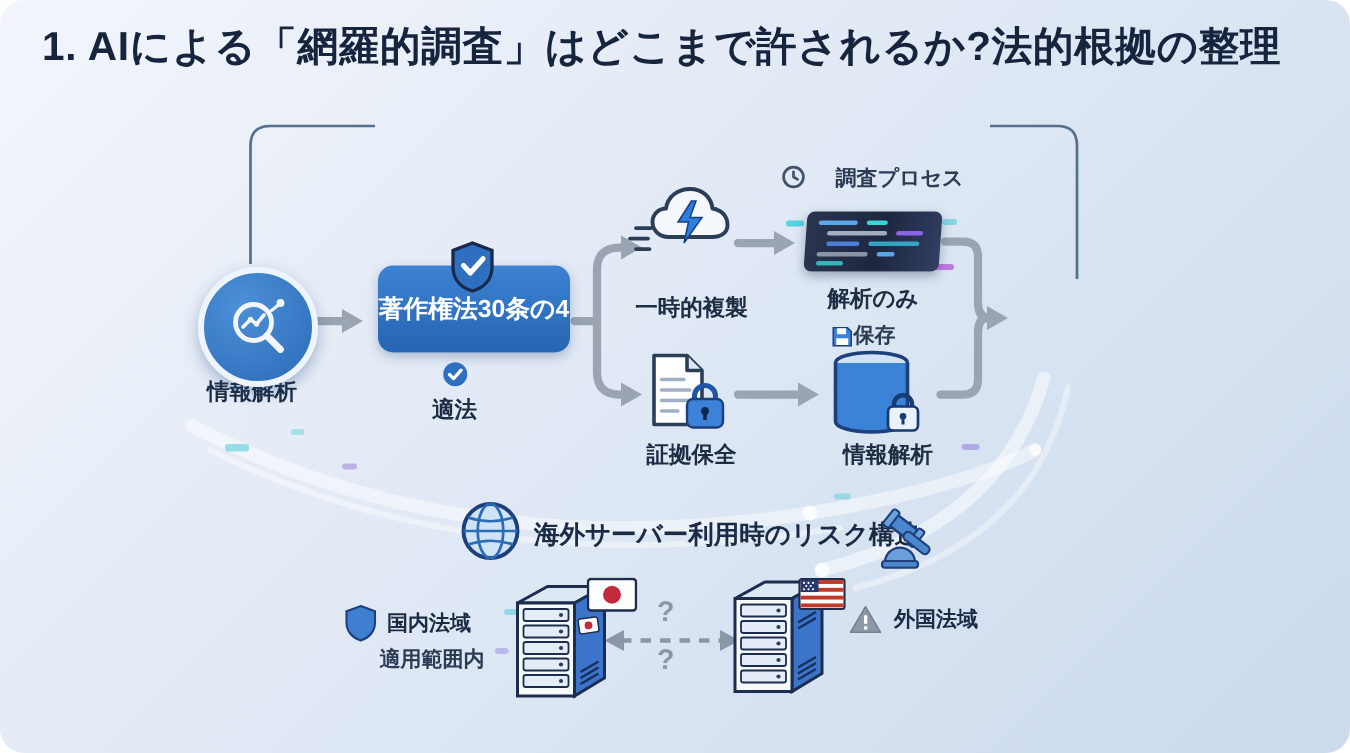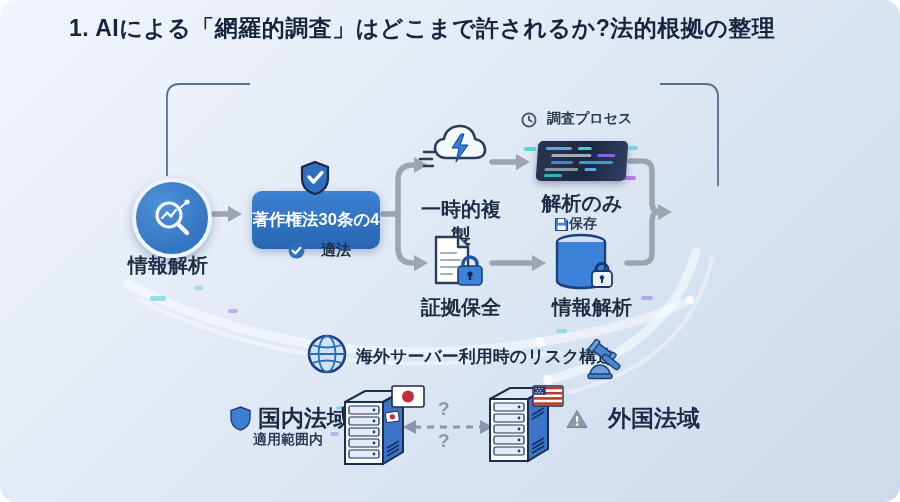--- a/index.html
+++ b/index.html
@@ -1,40 +1,40 @@
 <!DOCTYPE html>
 <html><head>
 <meta charset="utf-8">
 <style>
   html,body{margin:0;padding:0;background:#ffffff;}
   body{width:900px;height:502px;font-family:"Liberation Sans","DejaVu Sans",sans-serif;}
   #slide{position:relative;width:900px;height:502px;border-radius:16px;overflow:hidden;
     background:linear-gradient(135deg,#f2f5fb 0%,#e4ebf6 38%,#d6e2f1 70%,#ccdaec 100%);}
   .abs{position:absolute;}
-  #title{left:28px;top:13px;font-size:23px;font-weight:bold;color:#16243d;letter-spacing:.5px;margin-left:41px;}
+  #title{left:28px;top:13px;font-size:27px;font-weight:bold;color:#16243d;letter-spacing:.5px;}
   #badge{left:248px;top:69px;width:414px;height:30px;background:linear-gradient(180deg,#3a84d6,#2364b4);
     border:1.5px solid #8fb9e8;border-radius:8px;color:#fff;font-size:15.5px;font-weight:bold;
     display:flex;align-items:center;justify-content:center;box-shadow:0 2px 6px rgba(30,70,130,.25);z-index:6;}
   
   #source-circle{left:132px;top:178px;width:72px;height:72px;border-radius:50%;
     background:radial-gradient(circle at 35% 30%,#4c90d8,#2b6bb8);border:4px solid #eef4fb;
     box-shadow:0 4px 10px rgba(30,70,130,.35);display:flex;align-items:center;justify-content:center;z-index:5;}
-  .node-label{font-size:20px;font-weight:bold;color:#1d2d44;text-align:center;}
+  .node-label{font-size:15px;font-weight:bold;color:#1d2d44;text-align:center;}
   #source-label{left:128px;top:252px;width:80px;}
   
-  #law-box{left:252px;top:191px;width:128px;height:58px;border-radius:10px;
+  #law-box{left:252px;top:177px;width:128px;height:58px;border-radius:10px;
     background:linear-gradient(180deg,#3c82d2,#2665b2);color:#fff;font-size:16.5px;font-weight:bold;
     display:flex;align-items:center;justify-content:center;box-shadow:0 3px 8px rgba(30,70,130,.3);z-index:5;}
   #shield-check{left:299px;top:160px;z-index:6;}
-  #legal-row{left:288px;top:241px;display:flex;align-items:center;gap:16px;z-index:5;}
+  #legal-row{left:288px;top:241px;display:flex;align-items:center;gap:6px;z-index:5;flex-direction:column;}
   #legal-row span{font-size:15px;font-weight:bold;color:#1d2d44;}
   
   #cloud-icon{left:430px;top:120px;z-index:5;}
   #label-temp-copy{left:418px;top:196px;width:86px;}
-  #process-note{left:521px;top:110px;display:flex;align-items:flex-end;gap:10px;z-index:5;}
+  #process-note{left:521px;top:110px;display:flex;align-items:flex-start;gap:20px;z-index:5;}
   .note-text{font-size:14px;font-weight:bold;color:#2c3c54;}
   #code-panel{left:537px;top:141px;width:90px;height:40px;border-radius:5px;z-index:5;
     background:linear-gradient(100deg,#2a3550,#1d2740 55%,#323f63);box-shadow:0 3px 7px rgba(20,40,80,.35);
     transform:skewX(-4deg);}
   .cbar{position:absolute;border-radius:2px;height:3px;}
   #label-analysis-only{left:540px;top:190px;width:84px;}
   #doc-icon{left:430px;top:233px;z-index:5;}
   #label-evidence-pres{left:418px;top:294px;width:86px;text-align:center;}
   #save-note{left:554px;top:215px;display:flex;align-items:center;gap:0;z-index:5;}
   #db-icon{left:552px;top:233px;z-index:5;}
@@ -42,28 +42,28 @@
   
   #result-box{left:676px;top:188px;width:92px;height:60px;border-radius:10px;
     background:linear-gradient(180deg,#97a2af,#828e9c);color:#f6f8fa;font-size:16px;font-weight:bold;
     display:flex;flex-direction:column;align-items:center;justify-content:center;line-height:1.35;
     box-shadow:0 3px 8px rgba(60,75,95,.35);z-index:5;}
   
   #globe-icon{left:306px;top:333px;z-index:5;}
   #overseas-heading{left:356px;top:345px;font-size:17px;font-weight:bold;color:#1b2b45;z-index:5;}
   #gavel-icon{left:584px;top:339px;z-index:5;}
   #domestic-title-row{left:230px;top:403px;display:flex;align-items:center;gap:7px;z-index:5;}
-  .zone-title{font-size:23px;font-weight:bold;color:#1b2b45;}
+  .zone-title{font-size:14px;font-weight:bold;color:#1b2b45;}
   .zone-sub{font-size:14px;font-weight:600;color:#2c3c54;}
   #domestic-sub{left:253px;top:431px;z-index:5;}
   #jp-server{left:341px;top:386px;z-index:5;}
   #jp-flag-card{left:391px;top:385px;z-index:6;}
   #us-server{left:486px;top:383px;z-index:5;}
   #us-flag-card{left:532px;top:385px;z-index:6;}
-  #foreign-title-row{left:566px;top:403px;display:flex;align-items:center;gap:20px;z-index:5;}
+  #foreign-title-row{left:566px;top:403px;display:flex;align-items:center;gap:8px;z-index:5;}
   #foreign-sub{left:566px;top:431px;z-index:5;}
   .qmark{font-size:19px;font-weight:bold;color:#8a97a8;z-index:5;}
   #qmark-top{left:438px;top:398px;}
   #qmark-bottom{left:438px;top:430px;}
   #footer-credit{left:0;top:468px;width:878px;text-align:right;font-size:16px;font-weight:bold;color:#1e3a5f;z-index:5;}
   svg{display:block;}
   #connectors,#decor{left:0;top:0;}
   #decor{z-index:1;} #connectors{z-index:3;}
 </style>
 </head>

